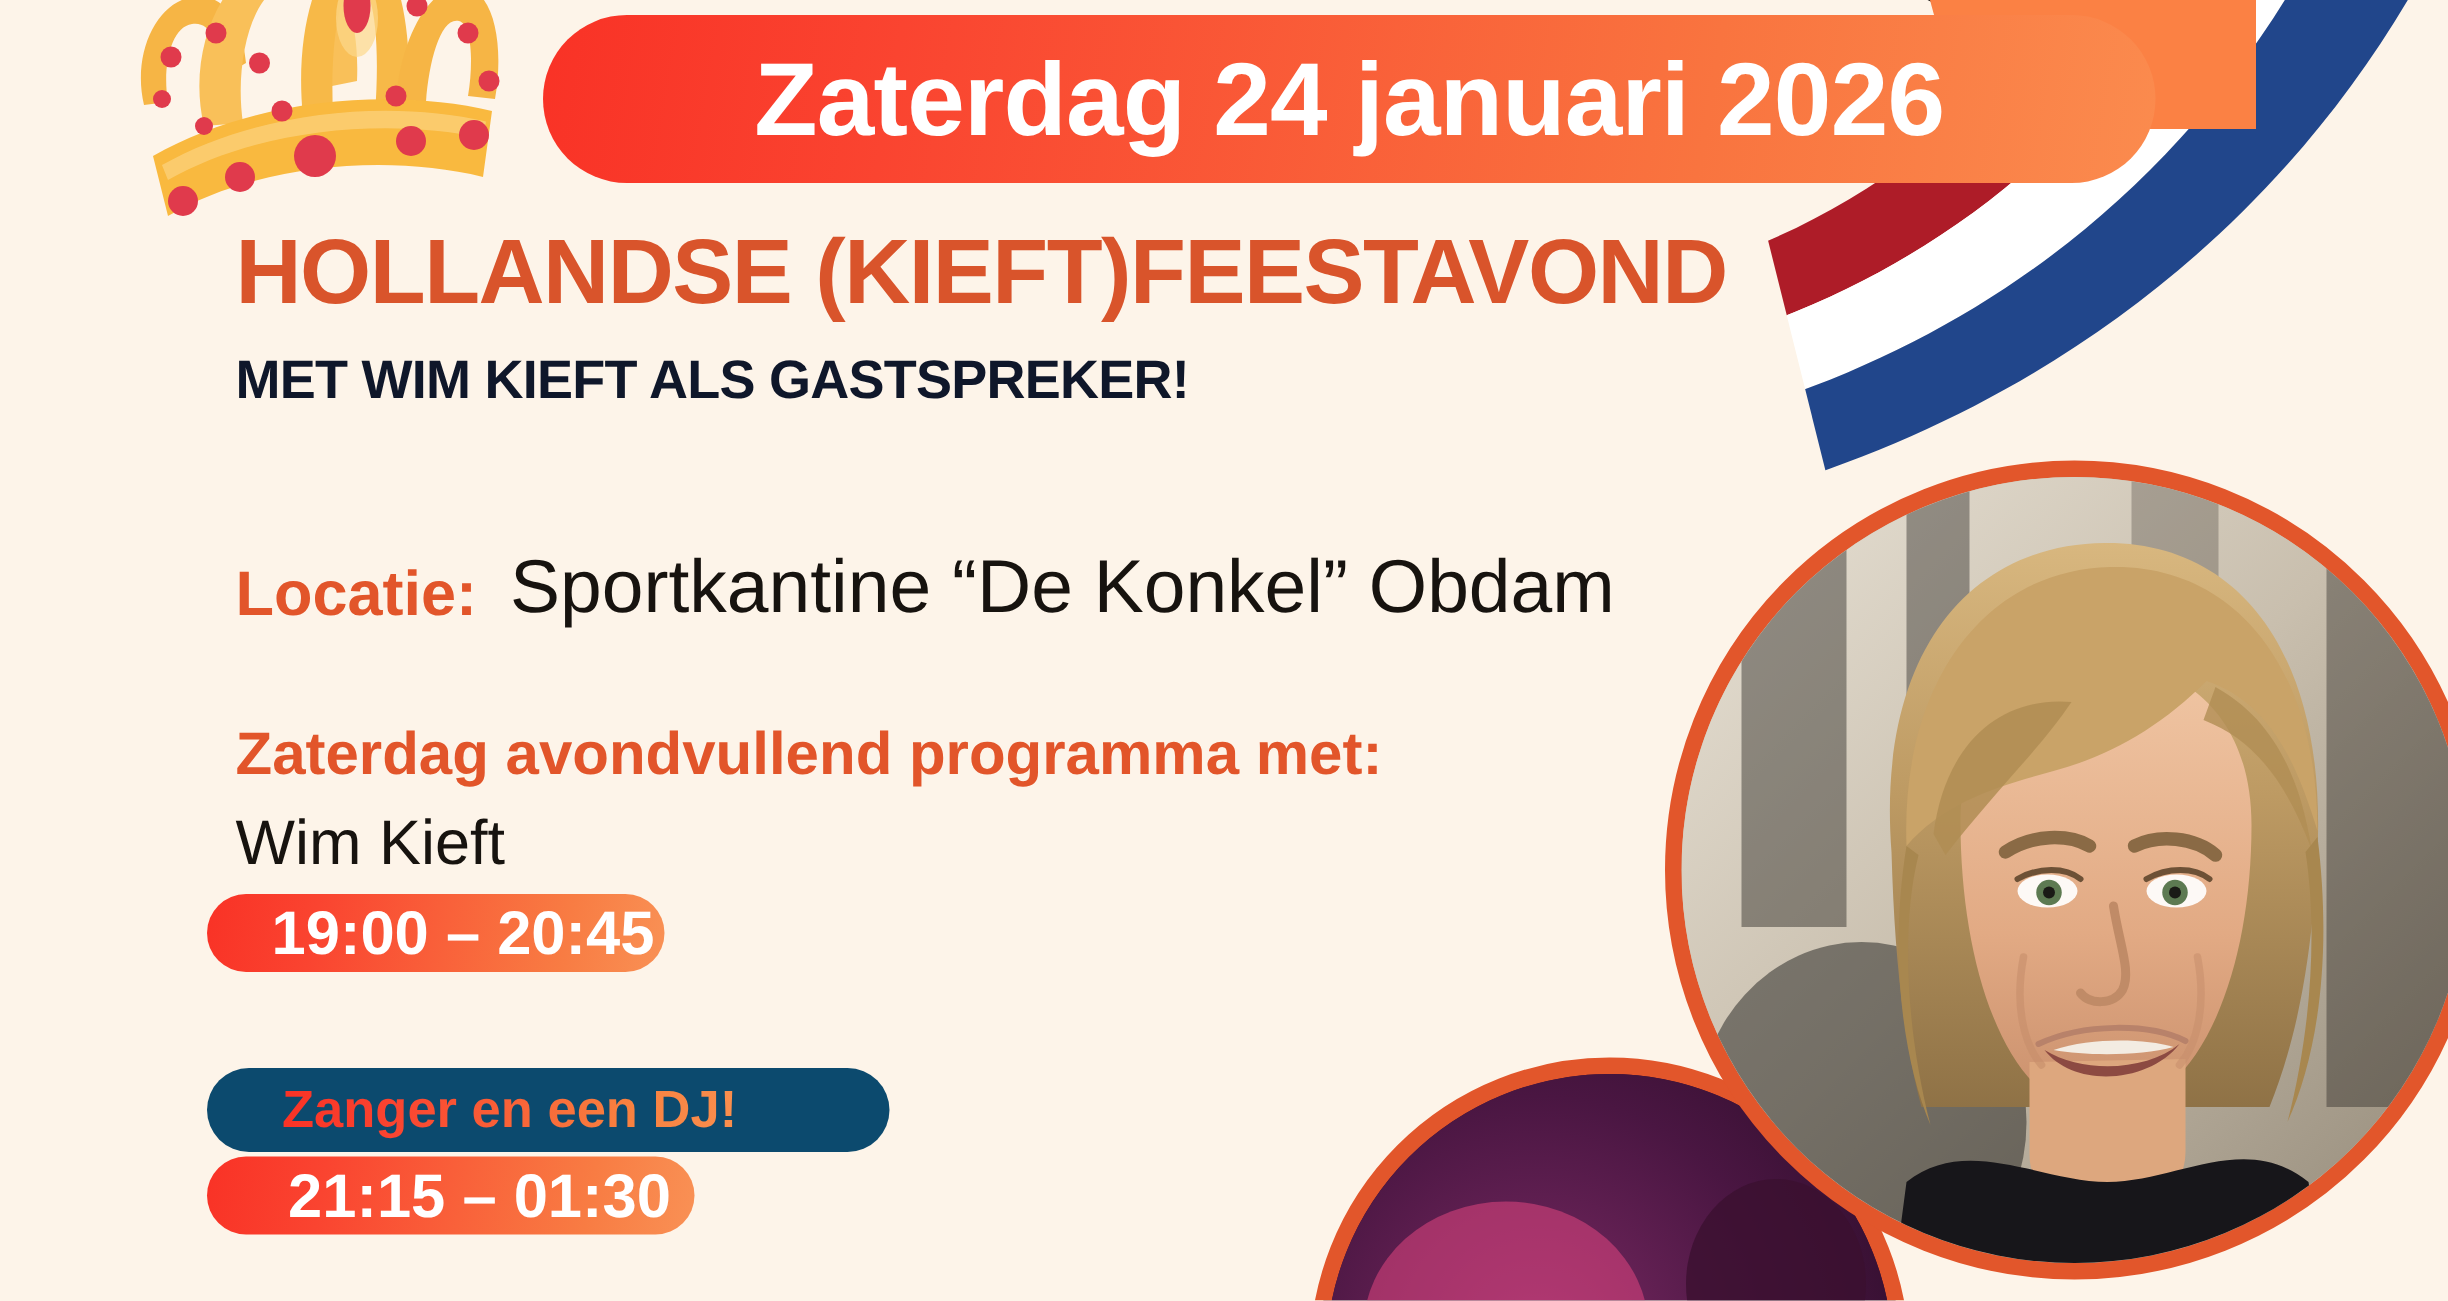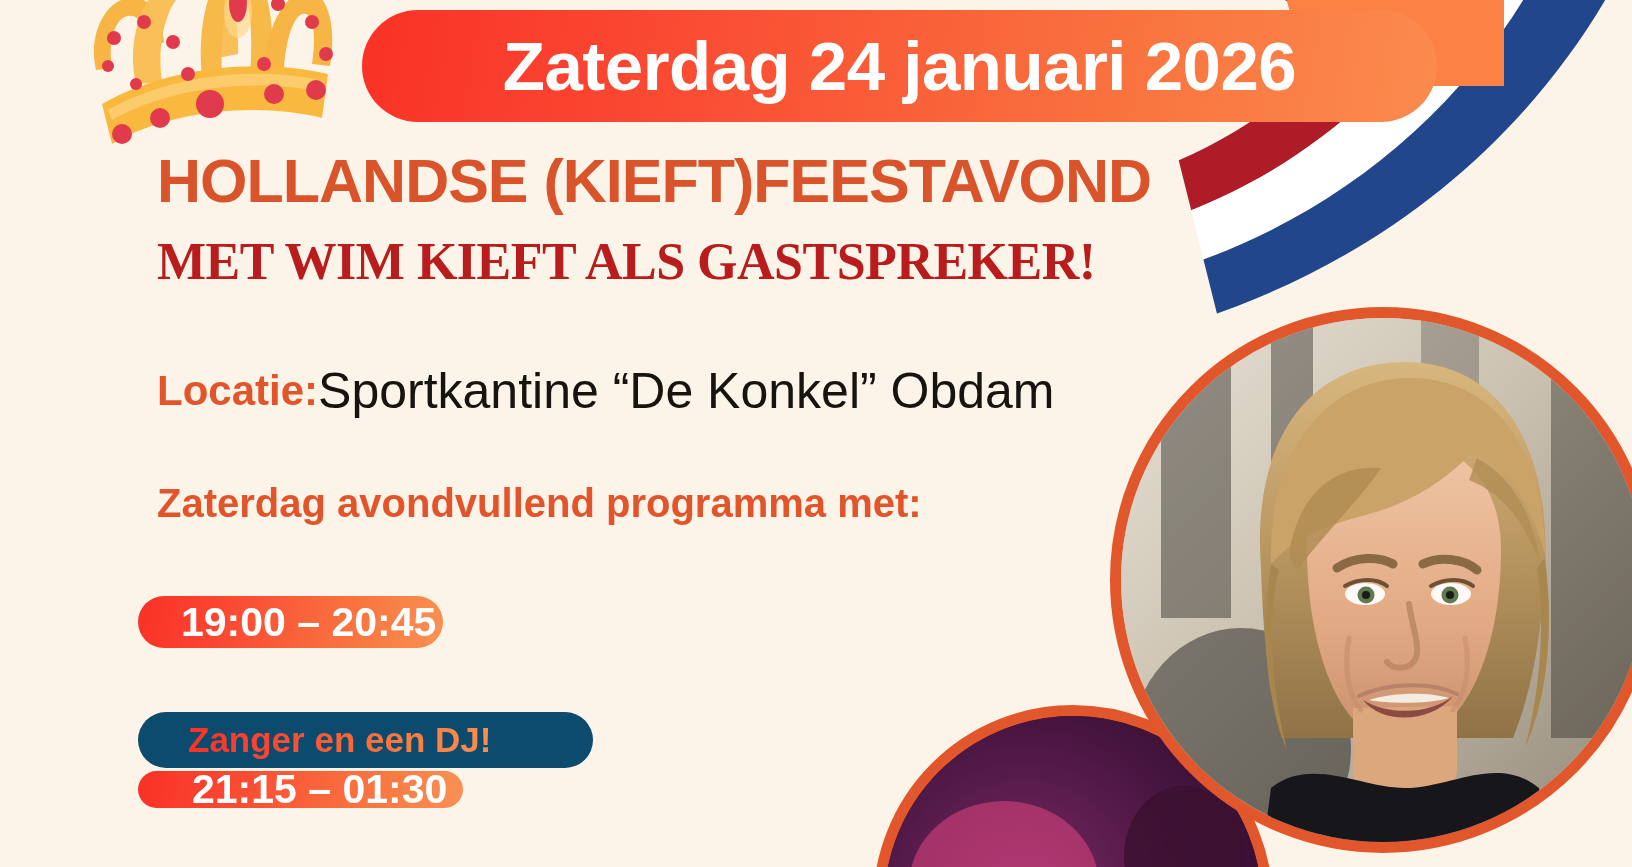--- a/index.html
+++ b/index.html
@@ -73,33 +73,33 @@
     font-size:61px;
     font-weight:bold;
     color:#D9542B;
     letter-spacing:-1px;
     white-space:nowrap;
     font-family:"Liberation Sans", sans-serif;
   }
   .h-sub {
     position:absolute;
     left:133px; top:232px;
-    font-size:52px;
+    font-size:36px;
     font-weight:bold;
-    color:#b91c1c;
+    color:#0f172a;
     letter-spacing:-0.5px;
     white-space:nowrap;
-    font-family:Liberation Serif, serif;
+    font-family:Liberation Sans, sans-serif;
   }
 
   
   .loc-row {
     position:absolute;
     left:133px; top:362px;
-    display:flex; align-items:center; gap:0;
+    display:flex; align-items:flex-end; gap:22px;
     white-space:nowrap;
   }
   .loc-label { font-size:42px; font-weight:bold; color:#E2552A; }
   .loc-value { font-size:50px; font-weight:400; color:#17130f; }
 
   
   .prog-head {
     position:absolute;
     left:133px; top:481px;
     font-size:40px; font-weight:bold; color:#E2552A;
@@ -130,21 +130,21 @@
     font-size:35px; font-weight:bold;
   }
   .badge.white .gtext {
     background:linear-gradient(95deg,#F93226 0%,#FA4430 25%,#F8803F 75%,#FA8F4E 100%);
     -webkit-background-clip:text;
     background-clip:text;
     color:transparent;
   }
   .b1 { left:114px; top:596px; width:305px; height:52px; padding-left:43px; }
   .b2 { left:114px; top:712px; width:455px; height:56px; padding-left:50px; }
-  .b3 { left:114px; top:771px; width:325px; height:37px; padding-left:54px; }
+  .b3 { left:114px; top:771px; width:325px; height:52px; padding-left:54px; }
 
   
   .portrait {
     position:absolute;
     left:1086px; top:307px;
     width:546px; height:546px;
     border-radius:50%;
     border:11px solid #E2562B;
     overflow:hidden;
     background:#cbbfae;
@@ -223,20 +223,21 @@
   <div class="h-main">HOLLANDSE (KIEFT)FEESTAVOND</div>
   <div class="h-sub">MET WIM KIEFT ALS GASTSPREKER!</div>
 
   <div class="loc-row">
     <span class="loc-label">Locatie:</span>
     <span class="loc-value">Sportkantine “De Konkel” Obdam</span>
   </div>
 
   <div class="prog-head">Zaterdag avondvullend programma met:</div>
 
+  <div class="prog-line l1">Wim Kieft</div>
   <div class="badge grad b1">
     <span>19:00 – 20:45</span>
   </div>
 
   <div class="badge white b2">
     <span class="gtext">Zanger en een DJ!</span>
   </div>
 
   <div class="badge grad b3">
     <span>21:15 – 01:30</span>

